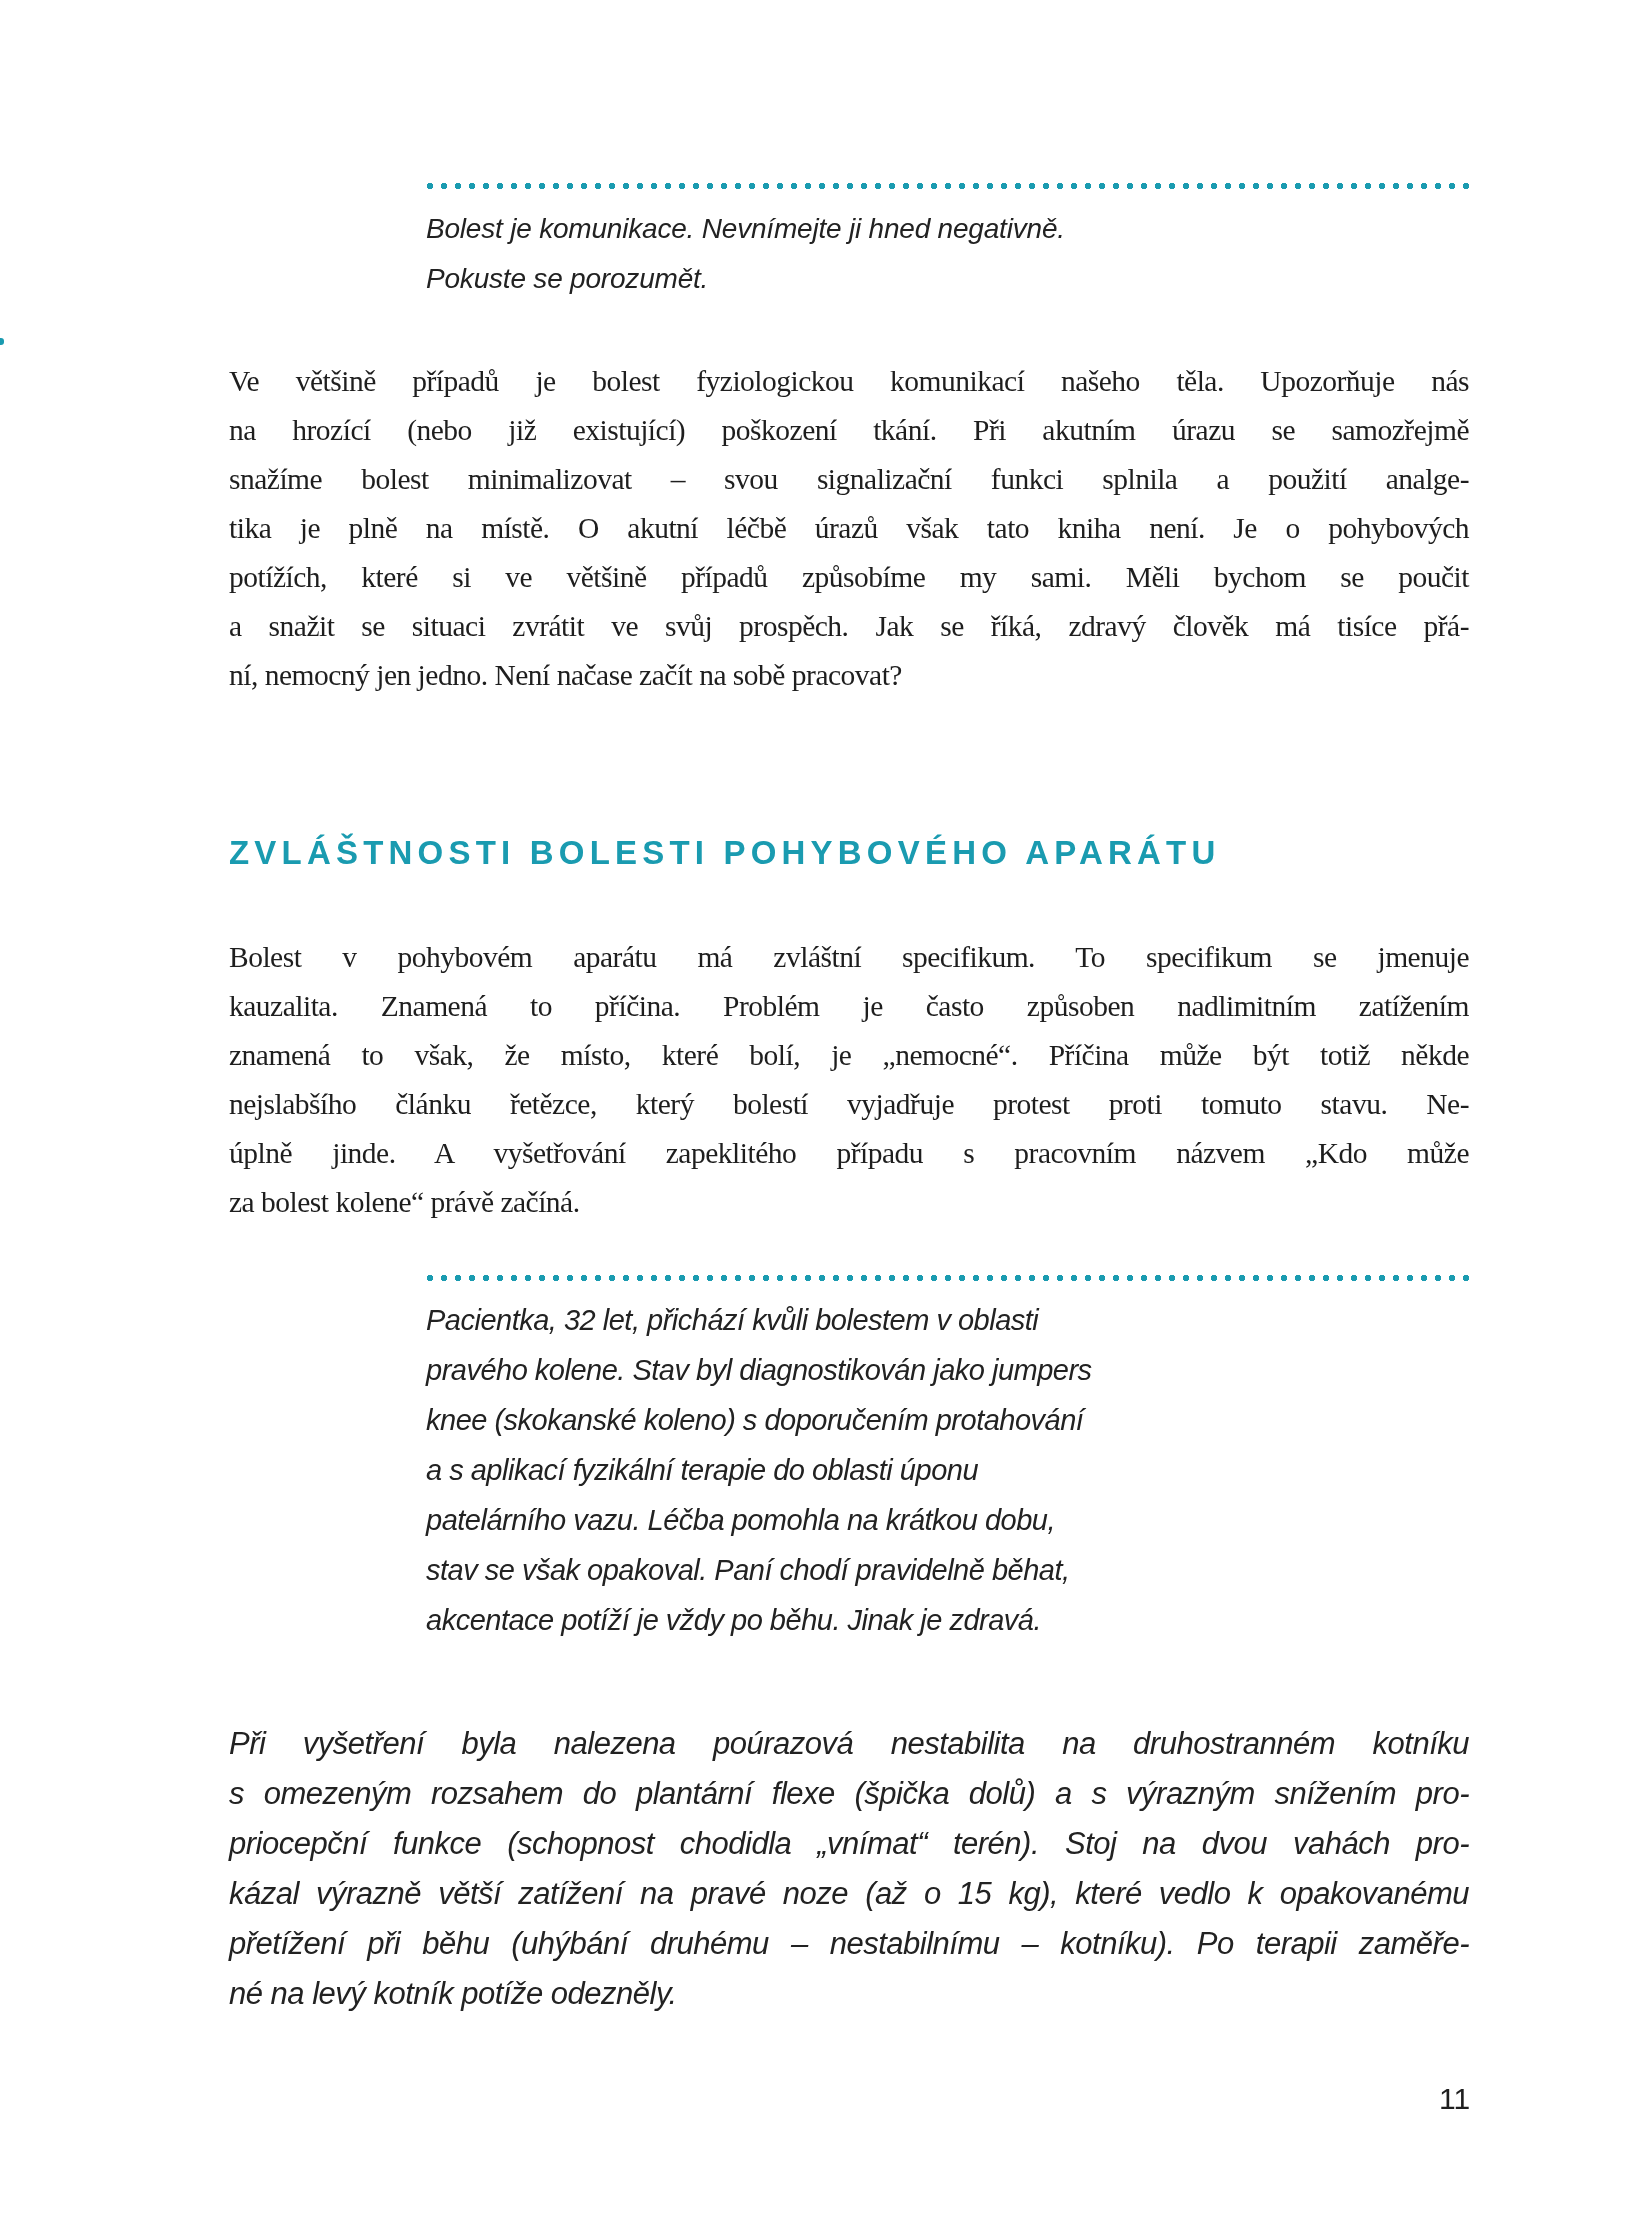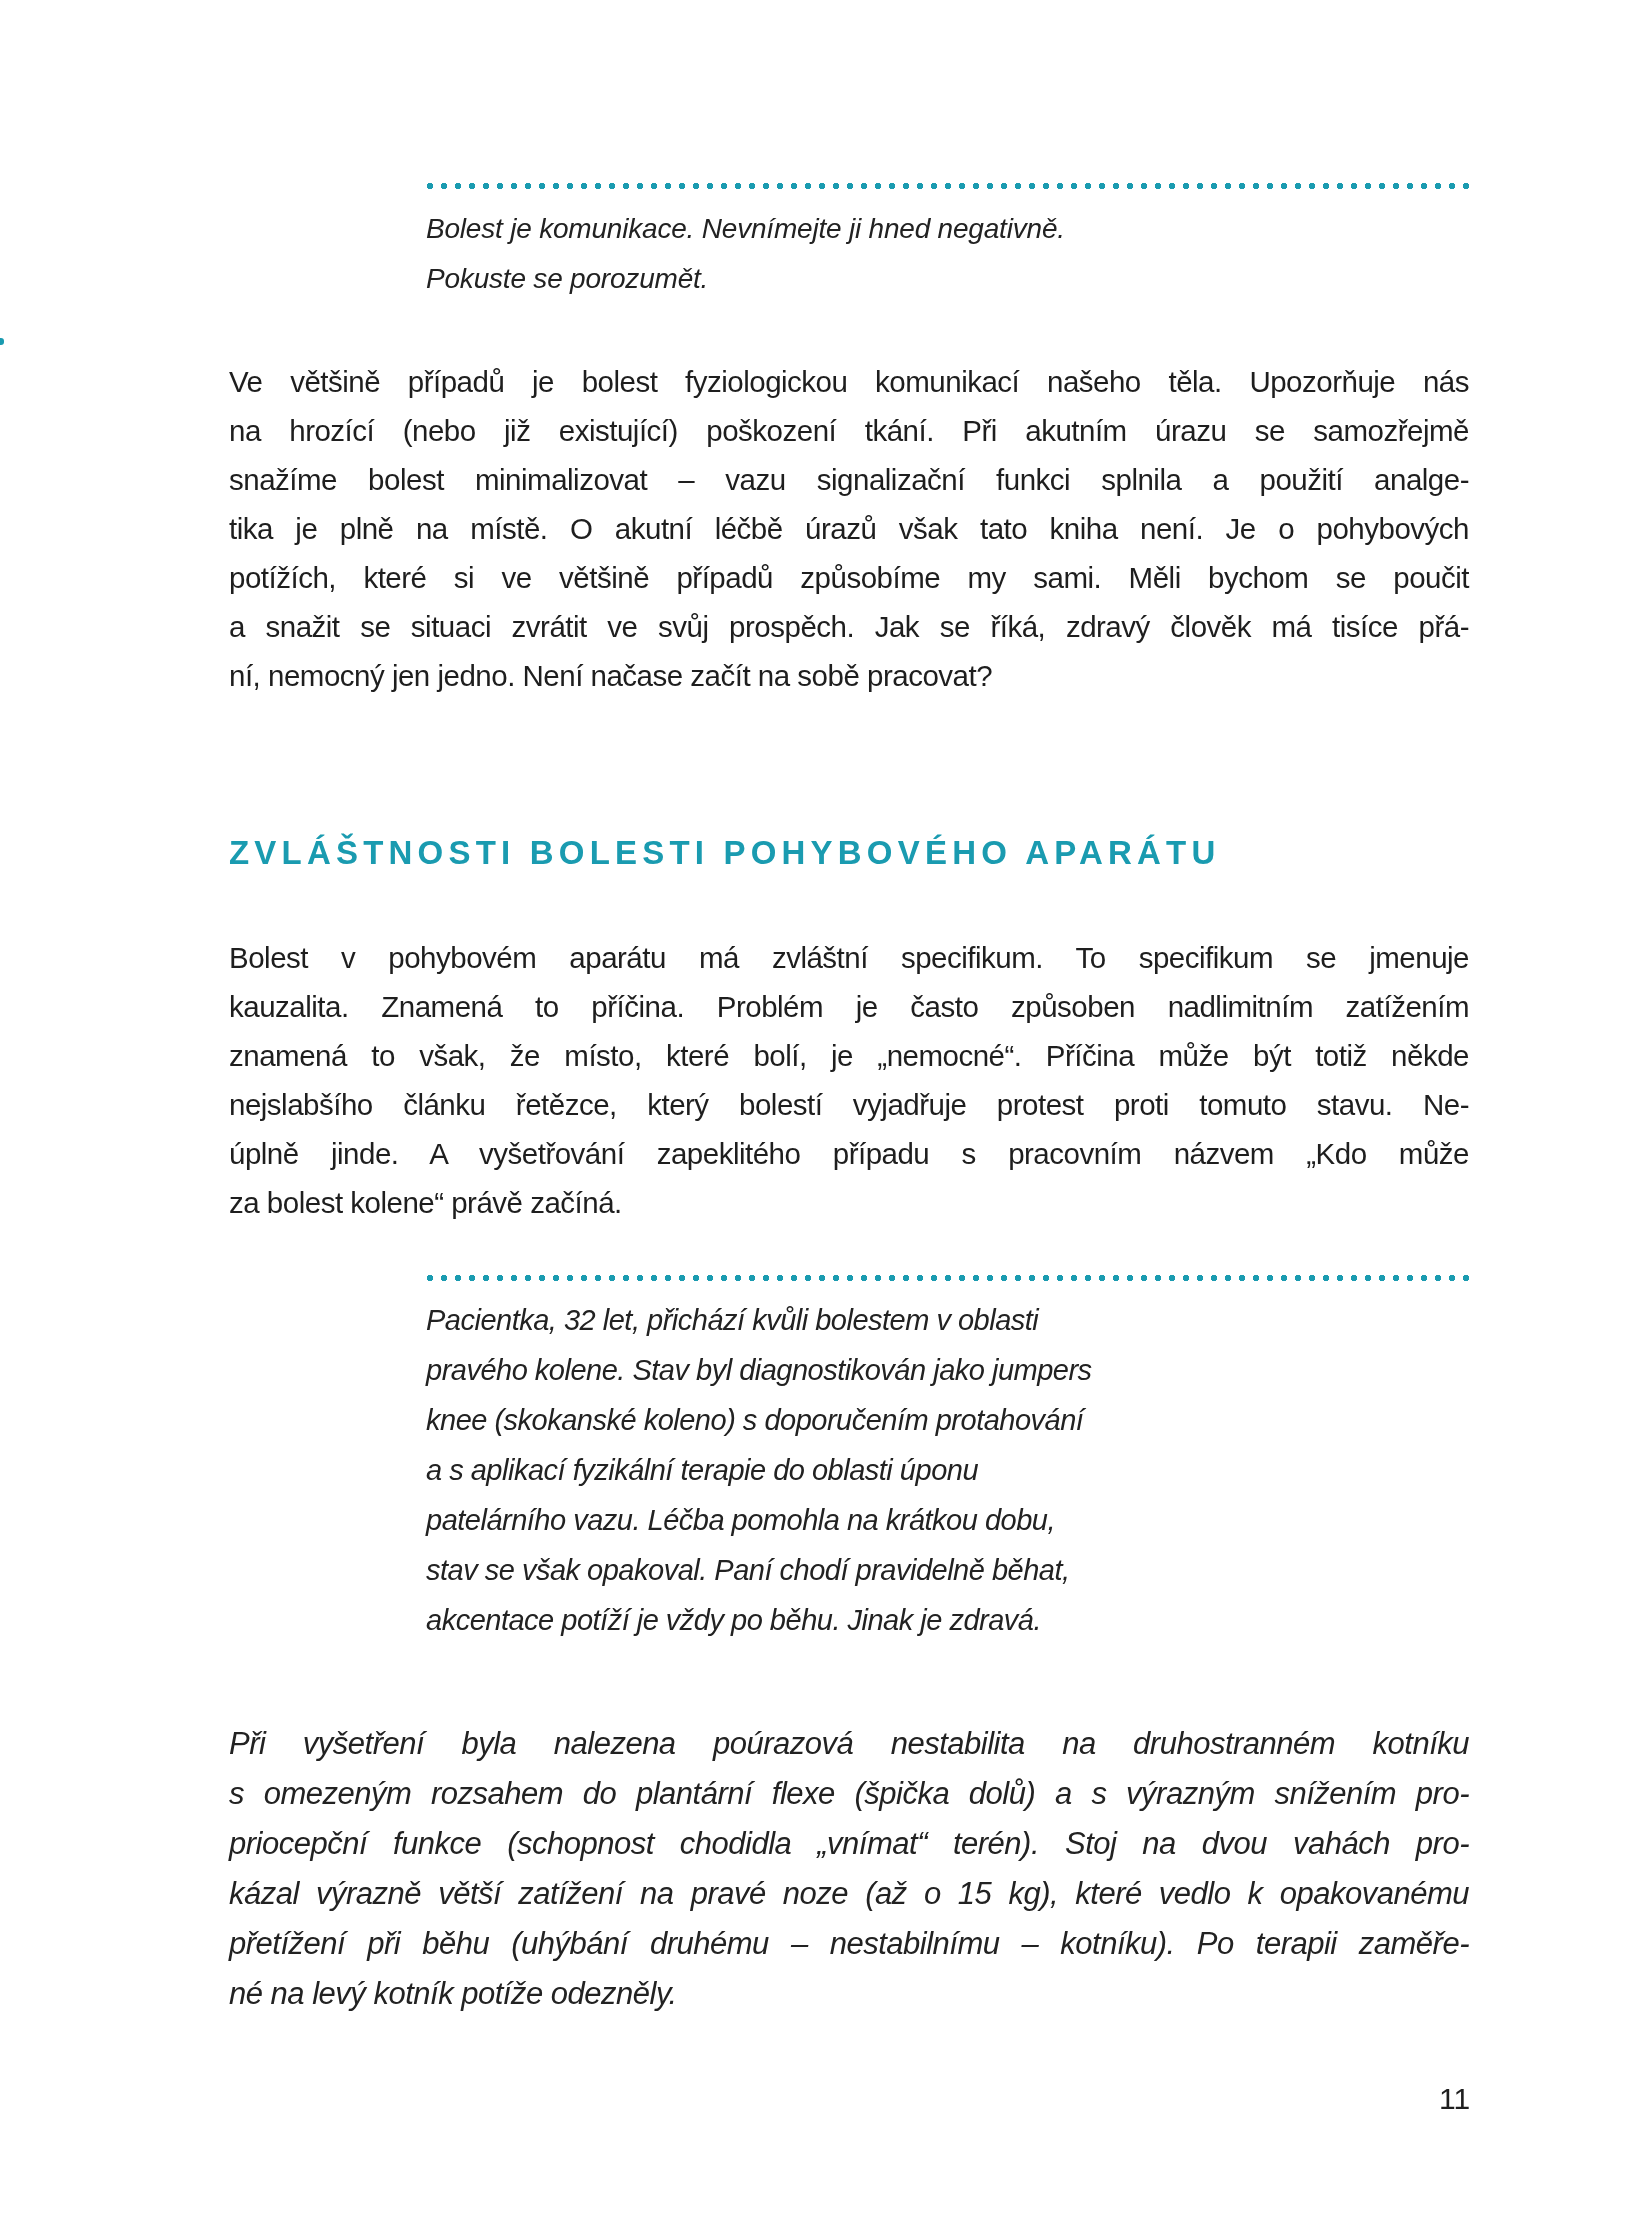--- a/index.html
+++ b/index.html
@@ -54,20 +54,21 @@
       left: 229px;
       width: 1240px;
       font-size: 29.5px;
       line-height: 49px;
       color: #1e1e1e;
       letter-spacing: -0.5px;
     }
     .body-text .line {
       display: block;
       white-space: nowrap;
+      font-family: Liberation Serif, serif;
     }
     .body-text .line.justify {
       text-align: justify;
       text-align-last: justify;
       white-space: normal;
     }
     .heading {
       position: absolute;
       left: 229px;
       top: 824px;
@@ -126,21 +127,21 @@
 
   <div class="dot-rule" style="left:423px; top:174px; width:1047px;"></div>
   <div class="quote" style="top:196px;">
     <span class="line">Bolest je komunikace. Nevnímejte ji hned negativně.</span>
     <span class="line">Pokuste se porozumět.</span>
   </div>
 
   <div class="body-text" style="top:349px;">
     <span class="line justify">Ve většině případů je bolest fyziologickou komunikací našeho těla. Upozorňuje nás</span>
     <span class="line justify">na hrozící (nebo již existující) poškození tkání. Při akutním úrazu se samozřejmě</span>
-    <span class="line justify">snažíme bolest minimalizovat – vazu signalizační funkci splnila a použití analge-</span>
+    <span class="line justify">snažíme bolest minimalizovat – svou signalizační funkci splnila a použití analge-</span>
     <span class="line justify">tika je plně na místě. O akutní léčbě úrazů však tato kniha není. Je o pohybových</span>
     <span class="line justify">potížích, které si ve většině případů způsobíme my sami. Měli bychom se poučit</span>
     <span class="line justify">a snažit se situaci zvrátit ve svůj prospěch. Jak se říká, zdravý člověk má tisíce přá-</span>
     <span class="line">ní, nemocný jen jedno. Není načase začít na sobě pracovat?</span>
   </div>
 
   <div class="heading">ZVLÁŠTNOSTI BOLESTI POHYBOVÉHO APARÁTU</div>
 
   <div class="body-text" style="top:925px;">
     <span class="line justify">Bolest v pohybovém aparátu má zvláštní specifikum. To specifikum se jmenuje</span>

